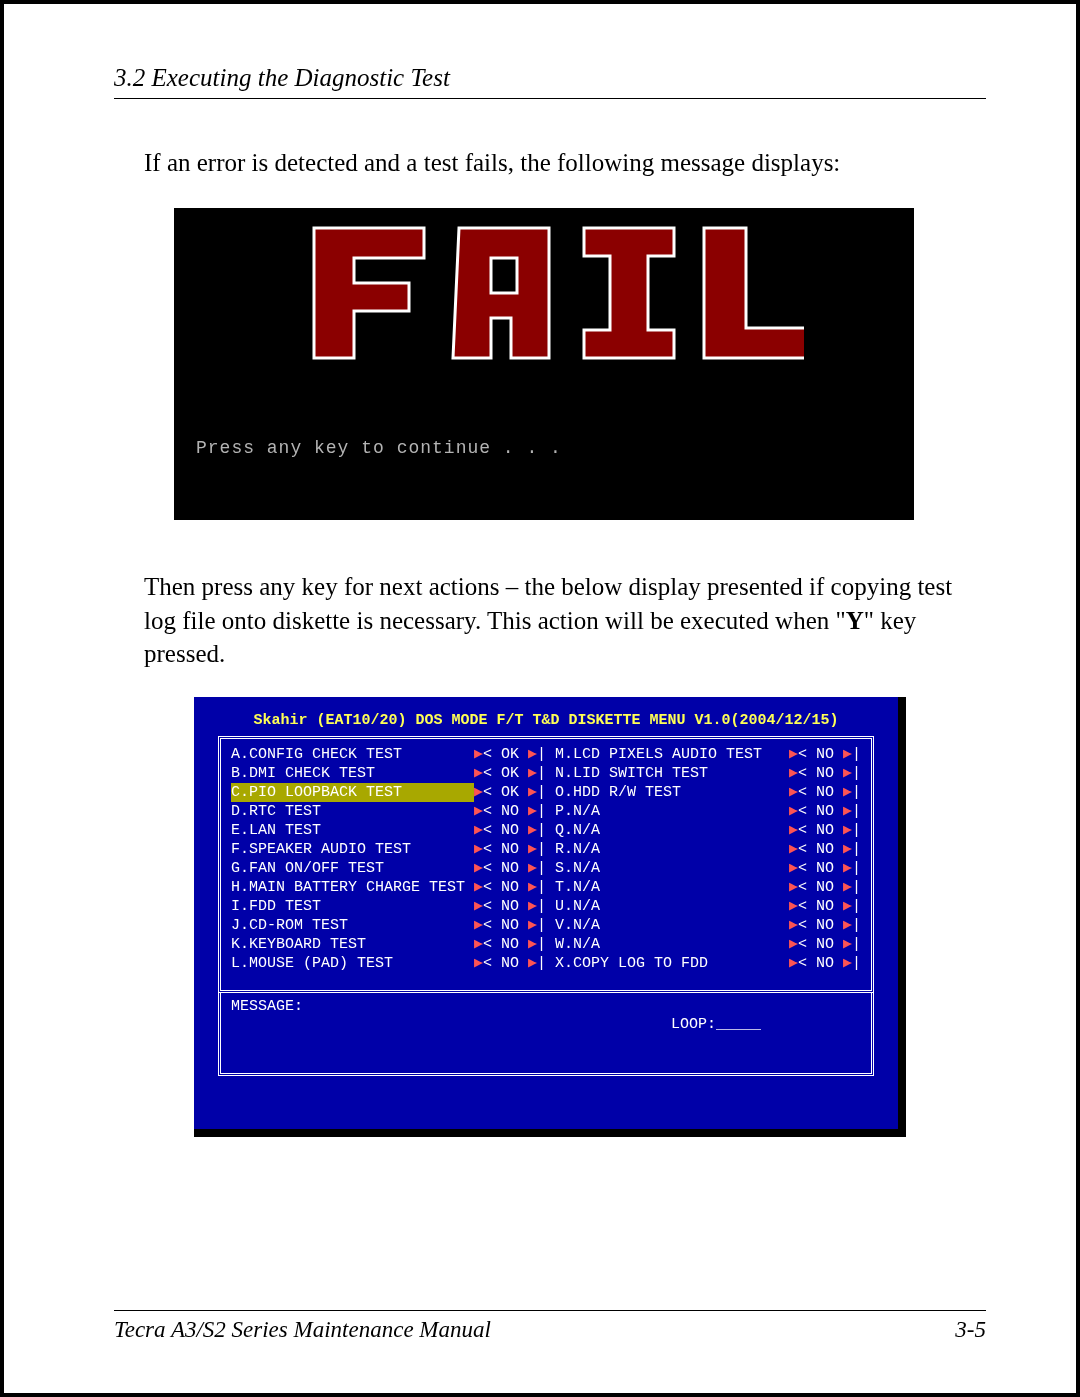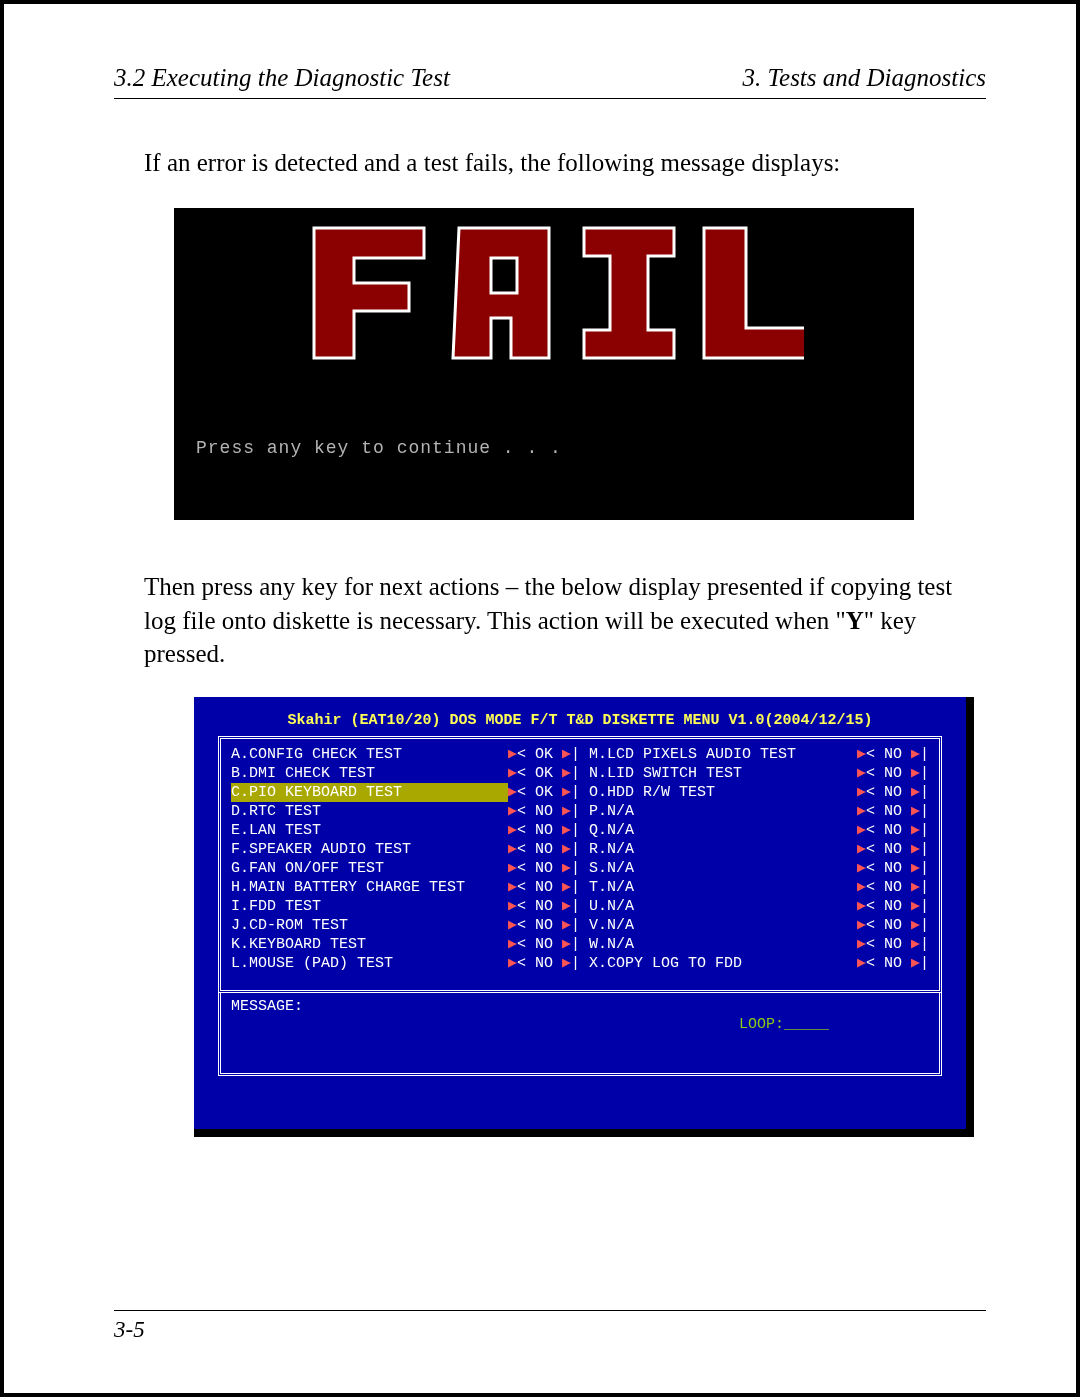--- a/index.html
+++ b/index.html
@@ -2,44 +2,43 @@
 <html><head>
 <meta charset="utf-8">
 <style>
 html,body{margin:0;padding:0;background:#fff}
 .page{width:1080px;height:1397px;margin:0 auto;position:relative;box-sizing:border-box;padding:60px 90px 50px 110px;border:4px solid #000;font-family:"Times New Roman",Times,serif;color:#000}
 .header{display:flex;justify-content:space-between;font-style:italic;font-size:25px;border-bottom:1px solid #000;padding-bottom:6px;margin-bottom:47px}
 .body-text{font-size:25px;line-height:1.35;margin:0 0 26px 30px;max-width:820px}
 .fail-screen{width:740px;height:312px;background:#000;margin:0 0 50px 60px;position:relative;font-family:"Courier New",monospace;color:#b3b3b3;font-size:18px}
 .fail-screen svg{display:block;margin:28px auto 0}
 .press{position:absolute;left:22px;top:230px;letter-spacing:1px}
-.menu-screen{width:780px;height:440px;background:#0000a8;margin:24px 0 0 80px;font-family:"Lucida Console","Courier New",monospace;color:#fff;font-size:15px;line-height:19px;padding:14px 24px 8px;box-sizing:border-box;border-right:8px solid #000;border-bottom:8px solid #000}
+.menu-screen{width:712px;height:440px;background:#0000a8;margin:24px 0 0 80px;font-family:"Lucida Console","Courier New",monospace;color:#fff;font-size:15px;line-height:19px;padding:14px 24px 8px;box-sizing:border-box;border-right:8px solid #000;border-bottom:8px solid #000}
 .menu-title{text-align:center;color:#ffff55;font-weight:bold;margin-bottom:6px}
 .dbl{border:3px double #fff;padding:6px 10px 17px}
 .tests{display:flex}
 .col{flex:1}
 .col .row{display:flex;justify-content:space-between;white-space:pre}
 .col .row .lbl{flex:1}
 .status{min-width:70px;text-align:left}
 .status .a{color:#fd5454}
 .hl .lbl{background:#a8a800;color:#fff}
 .help{border:3px double #fff;border-top:none;padding:4px 10px;display:flex;justify-content:space-between}
 .help div{white-space:pre}
 .msg{border:3px double #fff;border-top:none;padding:4px 10px 57px;position:relative}
-.loop{position:absolute;right:110px;top:22px;color:#84cc16}
+.loop{position:absolute;right:110px;top:22px;color:#ffffff}
 .footer{position:absolute;left:110px;right:90px;bottom:50px;border-top:1px solid #000;padding-top:6px;display:flex;justify-content:space-between;font-style:italic;font-size:23px}
 </style>
 </head>
 <body>
 
 <div class="page">
 
   <div class="header">
     <span>3.2  Executing the Diagnostic Test</span>
-    <span>3.  Tests and Diagnostics</span>
   </div>
 
   <p class="body-text">If an error is detected and a test fails, the following message displays:</p>
 
   <div class="fail-screen">
     <svg width="520" height="170" viewBox="0 0 520 170">
       <defs>
           <style>.g{fill:#8b0000;stroke:#fff;stroke-width:3}</style>
         </defs>
 
@@ -58,21 +57,21 @@
     <span>Then press any key for next actions – the below display presented if copying test log file onto diskette is necessary. This action will be executed when "</span><b>Y</b><span>" key pressed.</span>
   </p>
 
   <div class="menu-screen">
     <div class="menu-title">Skahir (EAT10/20) DOS MODE F/T T&amp;D DISKETTE MENU V1.0(2004/12/15)</div>
     <div class="dbl">
       <div class="tests">
         <div class="col" id="left-col">
             <div class="row"><span class="lbl">A.CONFIG CHECK TEST</span><span class="status"><span class="a">▶</span>&lt; OK <span class="a">▶</span>|</span></div>
             <div class="row"><span class="lbl">B.DMI CHECK TEST</span><span class="status"><span class="a">▶</span>&lt; OK <span class="a">▶</span>|</span></div>
-            <div class="row hl"><span class="lbl">C.PIO KEYBOARD TEST</span><span class="status"><span class="a">▶</span>&lt; OK <span class="a">▶</span>|</span></div>
+            <div class="row hl"><span class="lbl">C.PIO LOOPBACK TEST</span><span class="status"><span class="a">▶</span>&lt; OK <span class="a">▶</span>|</span></div>
             <div class="row"><span class="lbl">D.RTC TEST</span><span class="status"><span class="a">▶</span>&lt; NO <span class="a">▶</span>|</span></div>
             <div class="row"><span class="lbl">E.LAN TEST</span><span class="status"><span class="a">▶</span>&lt; NO <span class="a">▶</span>|</span></div>
             <div class="row"><span class="lbl">F.SPEAKER AUDIO TEST</span><span class="status"><span class="a">▶</span>&lt; NO <span class="a">▶</span>|</span></div>
             <div class="row"><span class="lbl">G.FAN ON/OFF TEST</span><span class="status"><span class="a">▶</span>&lt; NO <span class="a">▶</span>|</span></div>
             <div class="row"><span class="lbl">H.MAIN BATTERY CHARGE TEST</span><span class="status"><span class="a">▶</span>&lt; NO <span class="a">▶</span>|</span></div>
             <div class="row"><span class="lbl">I.FDD TEST</span><span class="status"><span class="a">▶</span>&lt; NO <span class="a">▶</span>|</span></div>
             <div class="row"><span class="lbl">J.CD-ROM TEST</span><span class="status"><span class="a">▶</span>&lt; NO <span class="a">▶</span>|</span></div>
             <div class="row"><span class="lbl">K.KEYBOARD TEST</span><span class="status"><span class="a">▶</span>&lt; NO <span class="a">▶</span>|</span></div>
             <div class="row"><span class="lbl">L.MOUSE (PAD) TEST</span><span class="status"><span class="a">▶</span>&lt; NO <span class="a">▶</span>|</span></div>
           </div>
@@ -92,15 +91,16 @@
           </div>
       </div>
     </div>
     <div class="msg">
       <span>MESSAGE:</span>
       <span class="loop">LOOP:_____</span>
     </div>
   </div>
 
   <div class="footer">
+    <span>Tecra A3/S2 Series Maintenance Manual</span>
     <span>3-5</span>
   </div>
 </div>
 
 </body></html>

